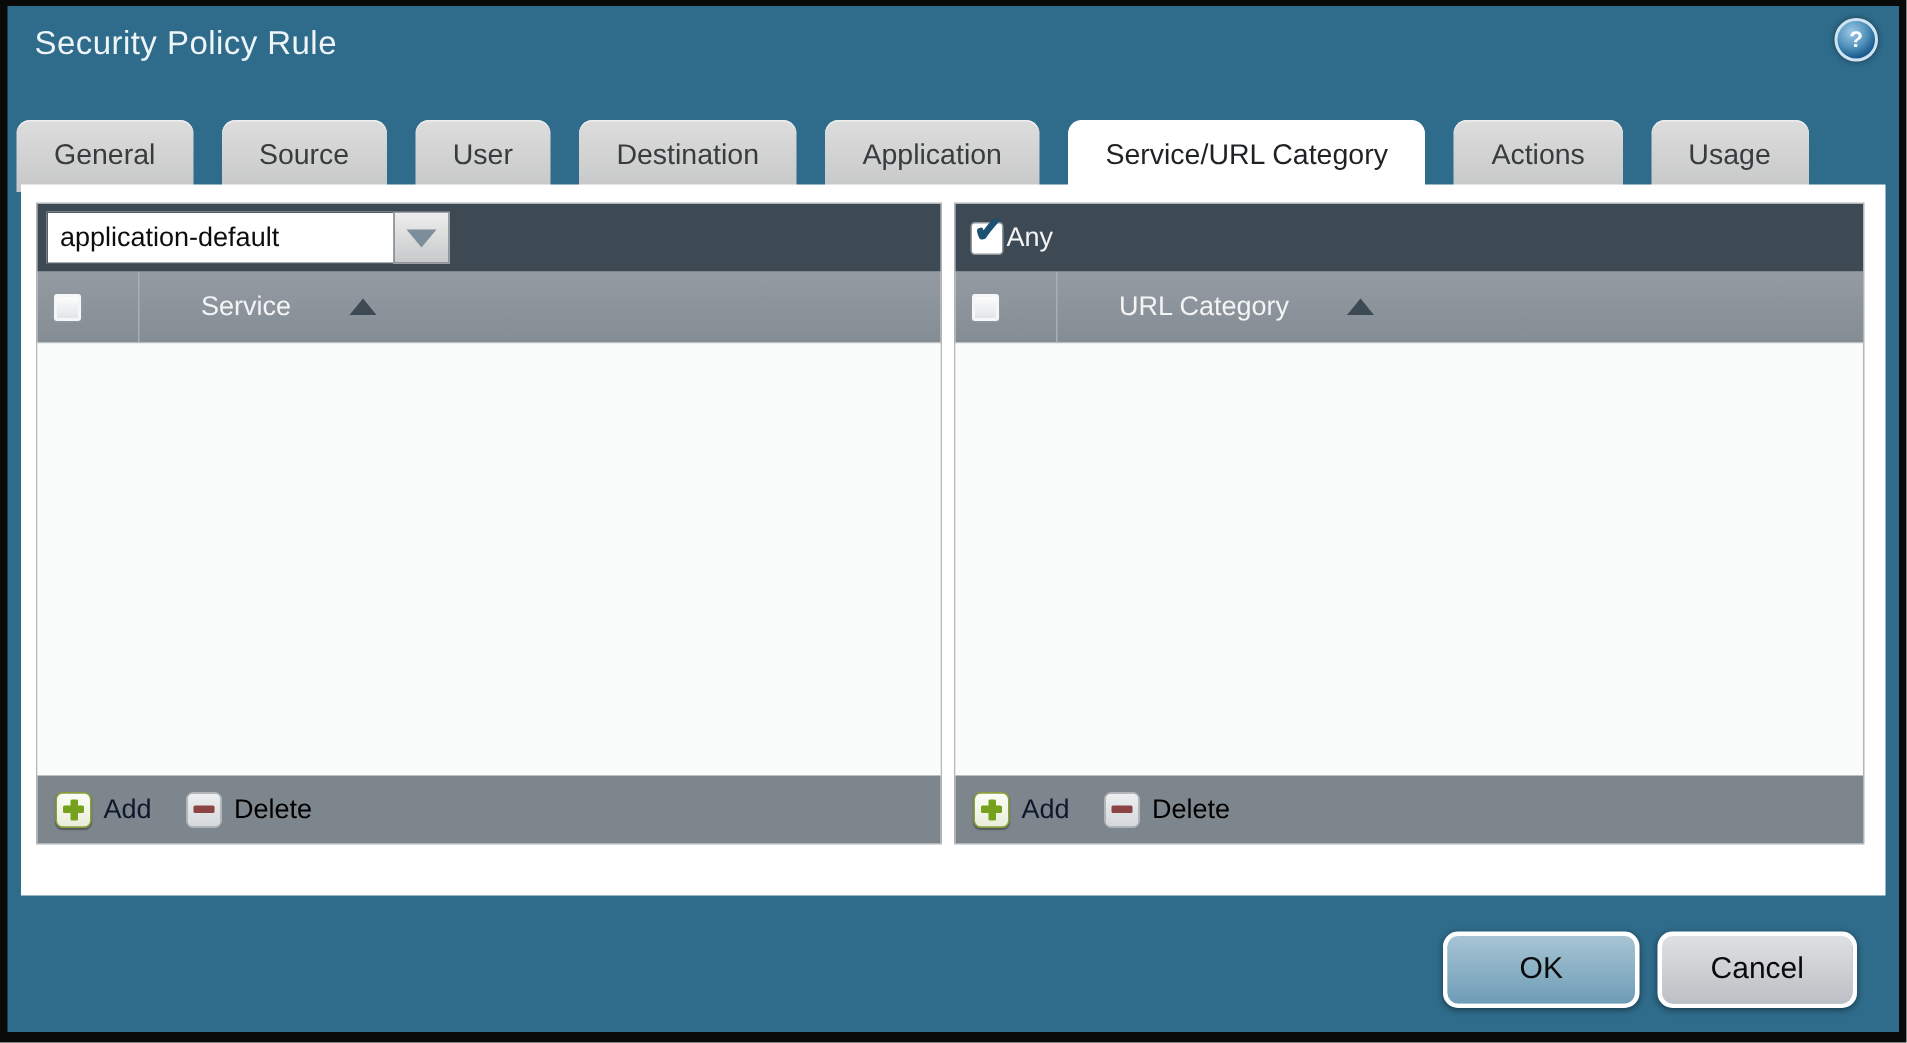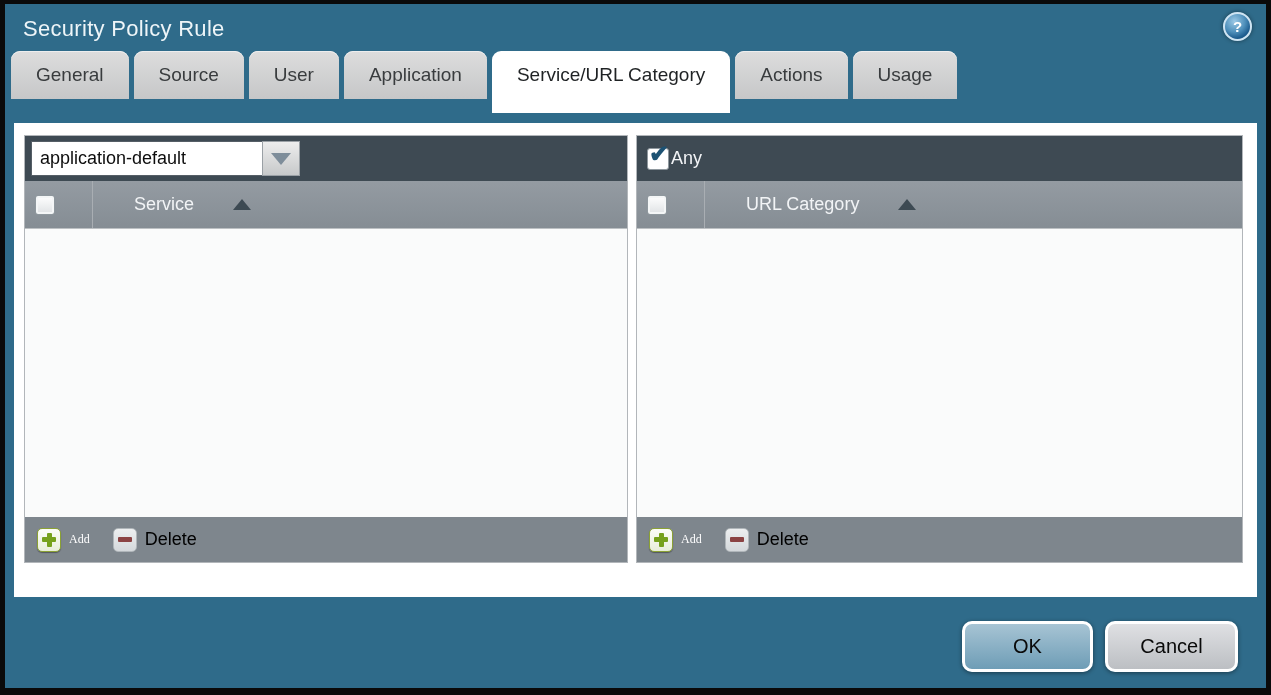--- a/index.html
+++ b/index.html
@@ -21,22 +21,22 @@
   .help{
     position:absolute;right:14px;top:8px;width:25px;height:25px;border-radius:50%;
     background:radial-gradient(circle at 38% 30%, #9cc9e6, #4f90bb 45%, #1d5c8e 72%, #154a70);
     border:2px solid #cfe4f2;
     box-shadow:0 0 4px rgba(0,0,0,.45);
     display:flex;align-items:center;justify-content:center;
     color:#fff;font-weight:bold;font-size:15px;cursor:pointer;
   }
   
   .tabs{
-    position:absolute;left:6px;top:47px;height:62px;
-    display:flex;gap:5px;align-items:flex-start;
+    position:absolute;left:6px;top:76px;height:62px;
+    display:flex;gap:19px;align-items:flex-start;
   }
   .tab{
     height:48px;line-height:48px;padding:0 25px;
     background:linear-gradient(#dddddd,#c6c7c8);
     border-radius:9px 9px 0 0;
     font-size:19px;color:#393c3e;
     box-shadow:inset 0 1px 0 #eee;
     cursor:pointer;white-space:nowrap;
   }
   .tab.active{
@@ -114,21 +114,21 @@
     background:linear-gradient(#fcfdf8,#e8eed9);
     border:1px solid #8ba134;box-shadow:0 1px 1px rgba(0,0,0,.35);
   }
   .icon-plus::before{content:"";position:absolute;left:4px;top:8.5px;width:14px;height:5px;background:#76a11c;border-radius:1px;}
   .icon-plus::after{content:"";position:absolute;left:8.5px;top:4px;width:5px;height:14px;background:#76a11c;border-radius:1px;}
   .icon-minus{
     background:linear-gradient(#edeff0,#d4d8db);
     border:1px solid #b0b6ba;
   }
   .icon-minus::before{content:"";position:absolute;left:4px;top:8.5px;width:14px;height:5px;background:#8b4343;border-radius:1px;}
-  .add-label{color:#ffffff;font-size:12px;margin-left:8px;font-family:Liberation Serif, serif;}
+  .add-label{color:#0f172a;font-size:18px;margin-left:8px;}
   .delete-label{color:#000000;font-size:18px;margin-left:8px;}
   
   .dlg-btn{
     position:absolute;top:617px;height:51px;
     border:3px solid #ffffff;border-radius:10px;
     font-family:"Liberation Sans", sans-serif;
     font-size:20px;color:#0a0a0a;
     box-shadow:0 1px 4px rgba(0,0,0,.45);
     cursor:pointer;
   }
@@ -142,20 +142,21 @@
 
   <div class="title">Security Policy Rule</div>
   <div class="help">
     <span>?</span>
   </div>
 
   <div class="tabs">
     <div class="tab">General</div>
     <div class="tab">Source</div>
     <div class="tab">User</div>
+    <div class="tab">Destination</div>
     <div class="tab">Application</div>
     <div class="tab active">Service/URL Category</div>
     <div class="tab">Actions</div>
     <div class="tab">Usage</div>
   </div>
 
   <div class="content">
 
     <div class="panel panel-left">
       <div class="panel-top">

